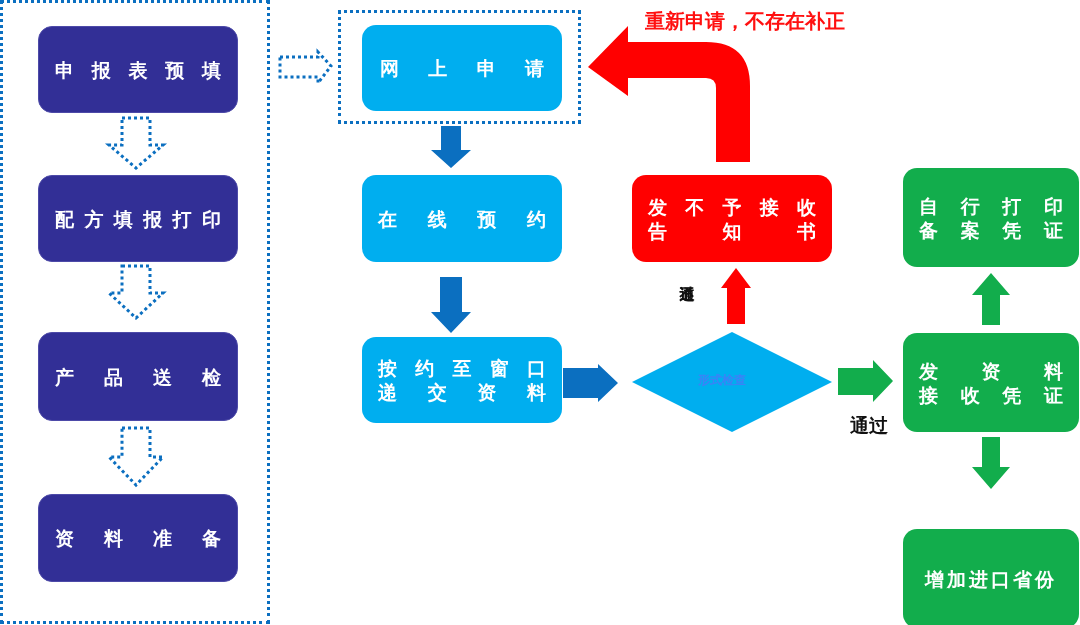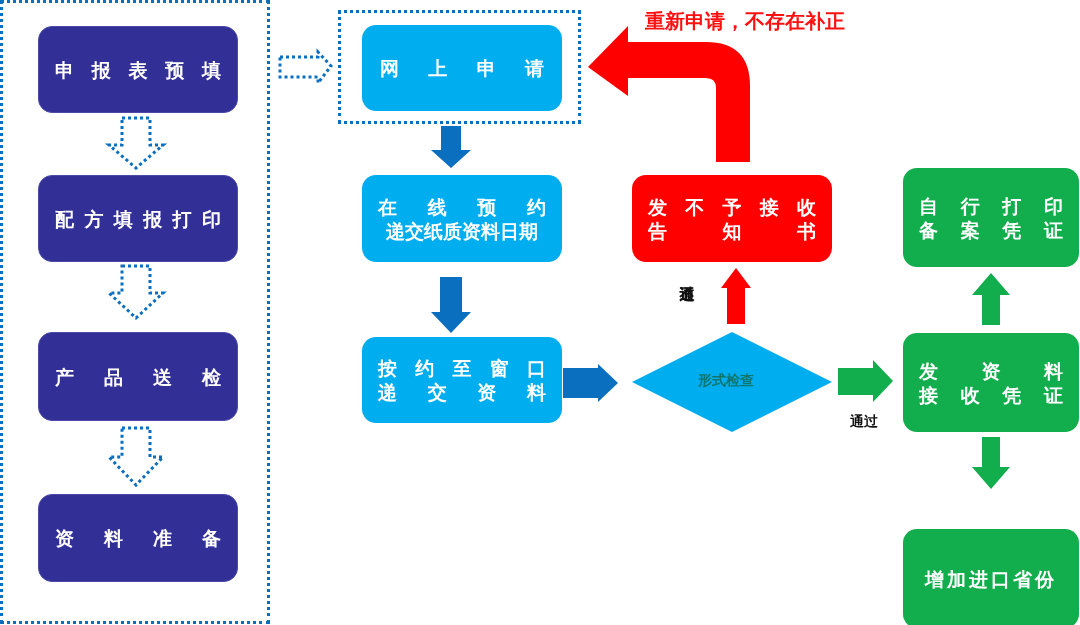--- a/index.html
+++ b/index.html
@@ -8,24 +8,24 @@
   .box { position:absolute; border-radius:14px; color:#ffffff; font-weight:bold;
          display:flex; flex-direction:column; justify-content:center; box-sizing:border-box; }
   .navy { background:#322f96; border:1px solid #4d4aa8; }
   .cyan { background:#00aeef; }
   .red  { background:#ff0000; }
   .green{ background:#12ad4c; }
   .line { display:flex; justify-content:space-between; font-size:19px; line-height:24px; padding:0 16px; }
   .line.center { justify-content:center; letter-spacing:6px; }
   .dotbox { position:absolute; border:3px dotted #0b6fc0; box-sizing:border-box; }
   svg { position:absolute; left:0; top:0; overflow:visible; }
-  .lbl { position:absolute; font-weight:bold; font-size:14px; color:#111; }
+  .lbl { position:absolute; font-weight:bold; font-size:19px; color:#111; }
   .redlbl { position:absolute; font-weight:bold; font-size:20px; color:#ff1010; }
   .vert { writing-mode:vertical-rl; text-orientation:upright; letter-spacing:-1px; }
-  .diamond-text { position:absolute; font-weight:bold; font-size:14px; color:#0f766e; }
+  .diamond-text { position:absolute; font-weight:bold; font-size:12px; color:#3b82f6; }
 </style>
 </head>
 <body>
 
 <div class="dotbox" style="left:0;top:0;width:270px;height:624px;"></div>
 
 <div class="box navy" style="left:38px;top:26px;width:200px;height:87px;">
   <div class="line">
     <span>申</span>
     <span>报</span>
@@ -100,21 +100,20 @@
   </div>
 </div>
 
 <div class="box cyan" style="left:362px;top:175px;width:200px;height:87px;">
   <div class="line">
     <span>在</span>
     <span>线</span>
     <span>预</span>
     <span>约</span>
   </div>
-  <div class="line center" style="letter-spacing:0;">递交纸质资料日期</div>
 </div>
 
 <div class="box cyan" style="left:362px;top:337px;width:200px;height:86px;">
   <div class="line">
     <span>按</span>
     <span>约</span>
     <span>至</span>
     <span>窗</span>
     <span>口</span>
   </div>

